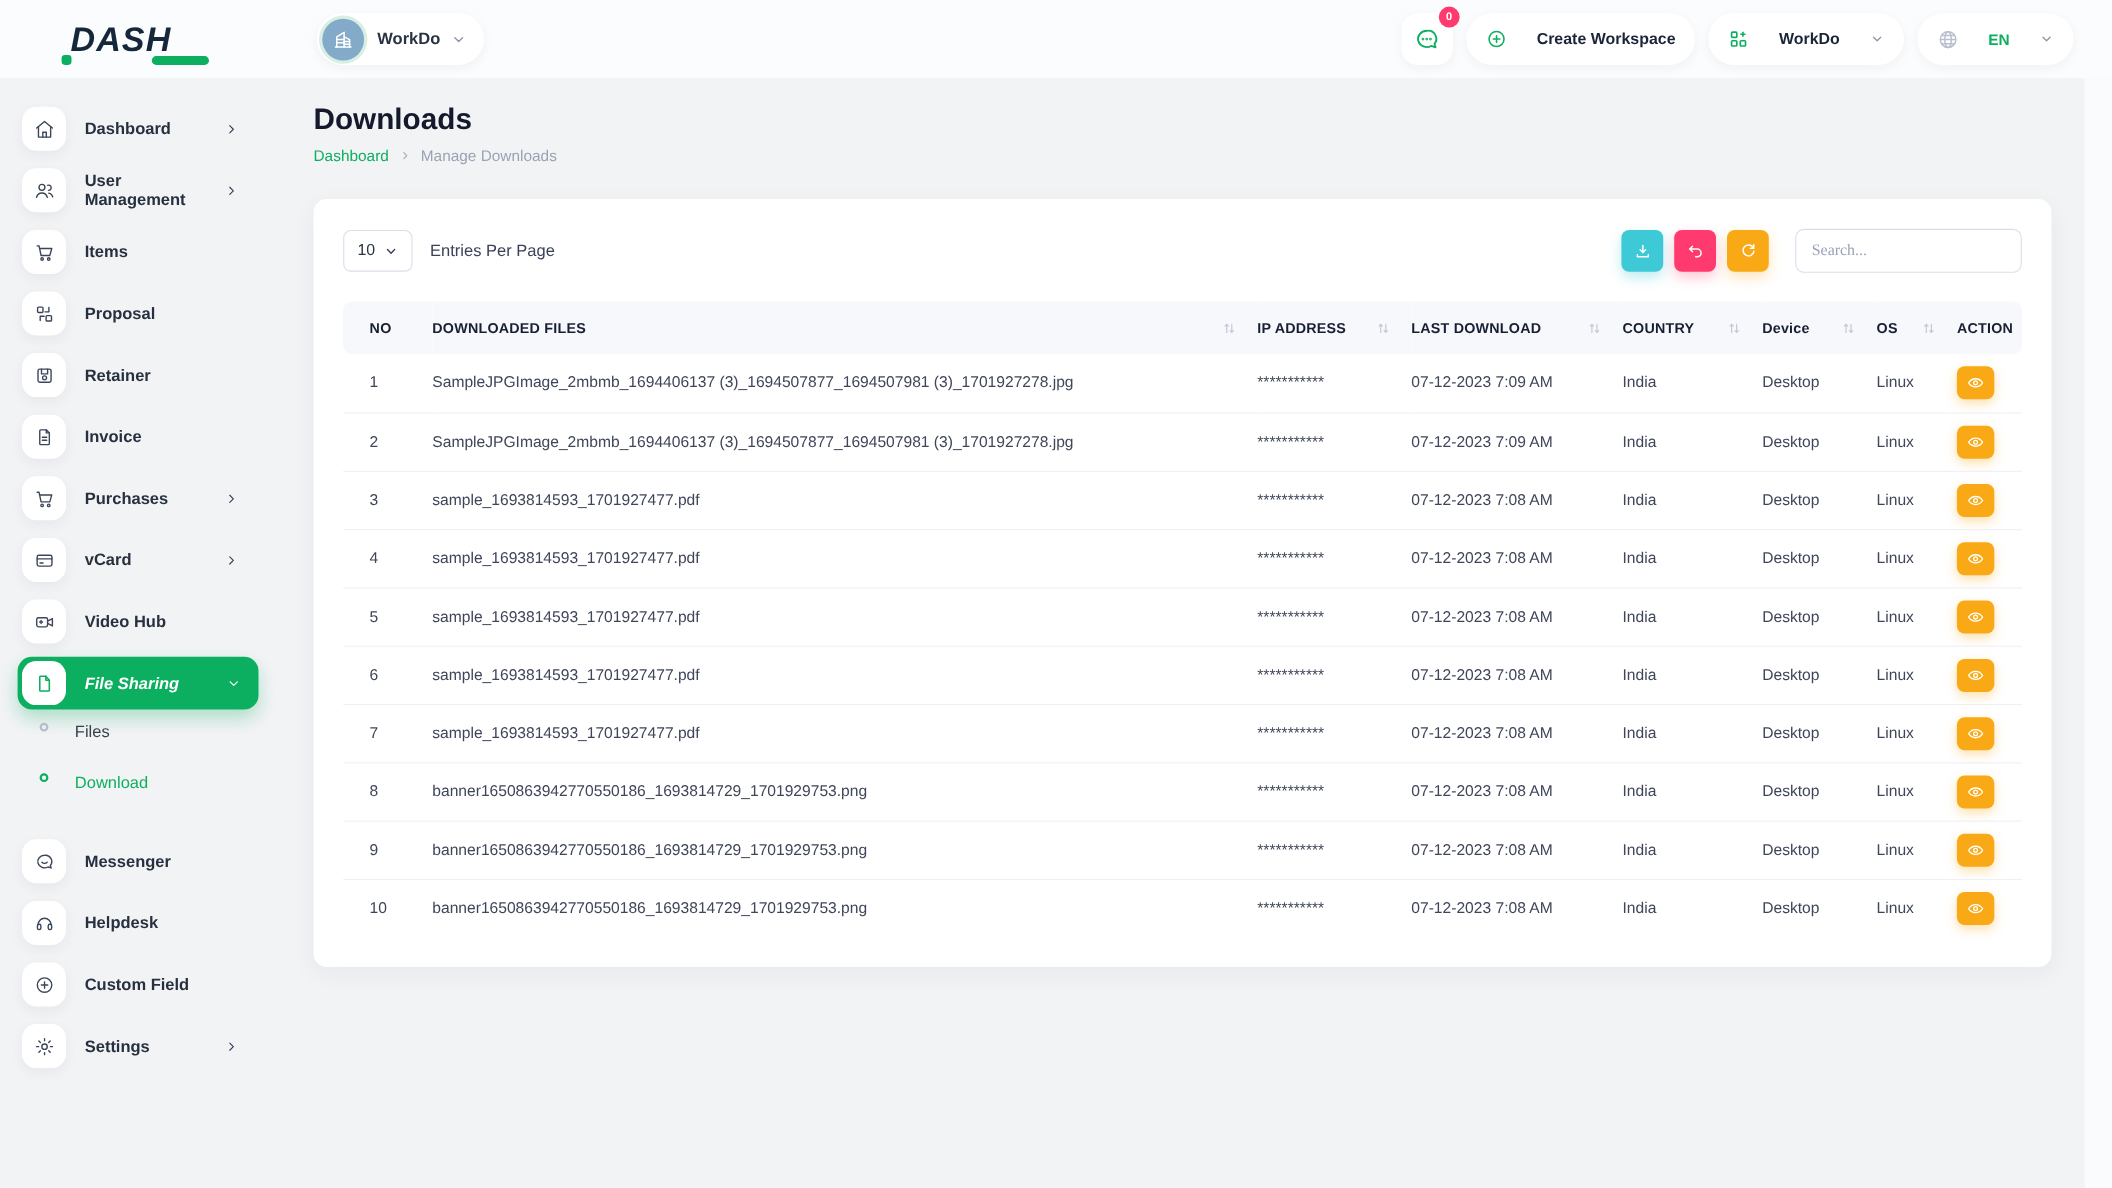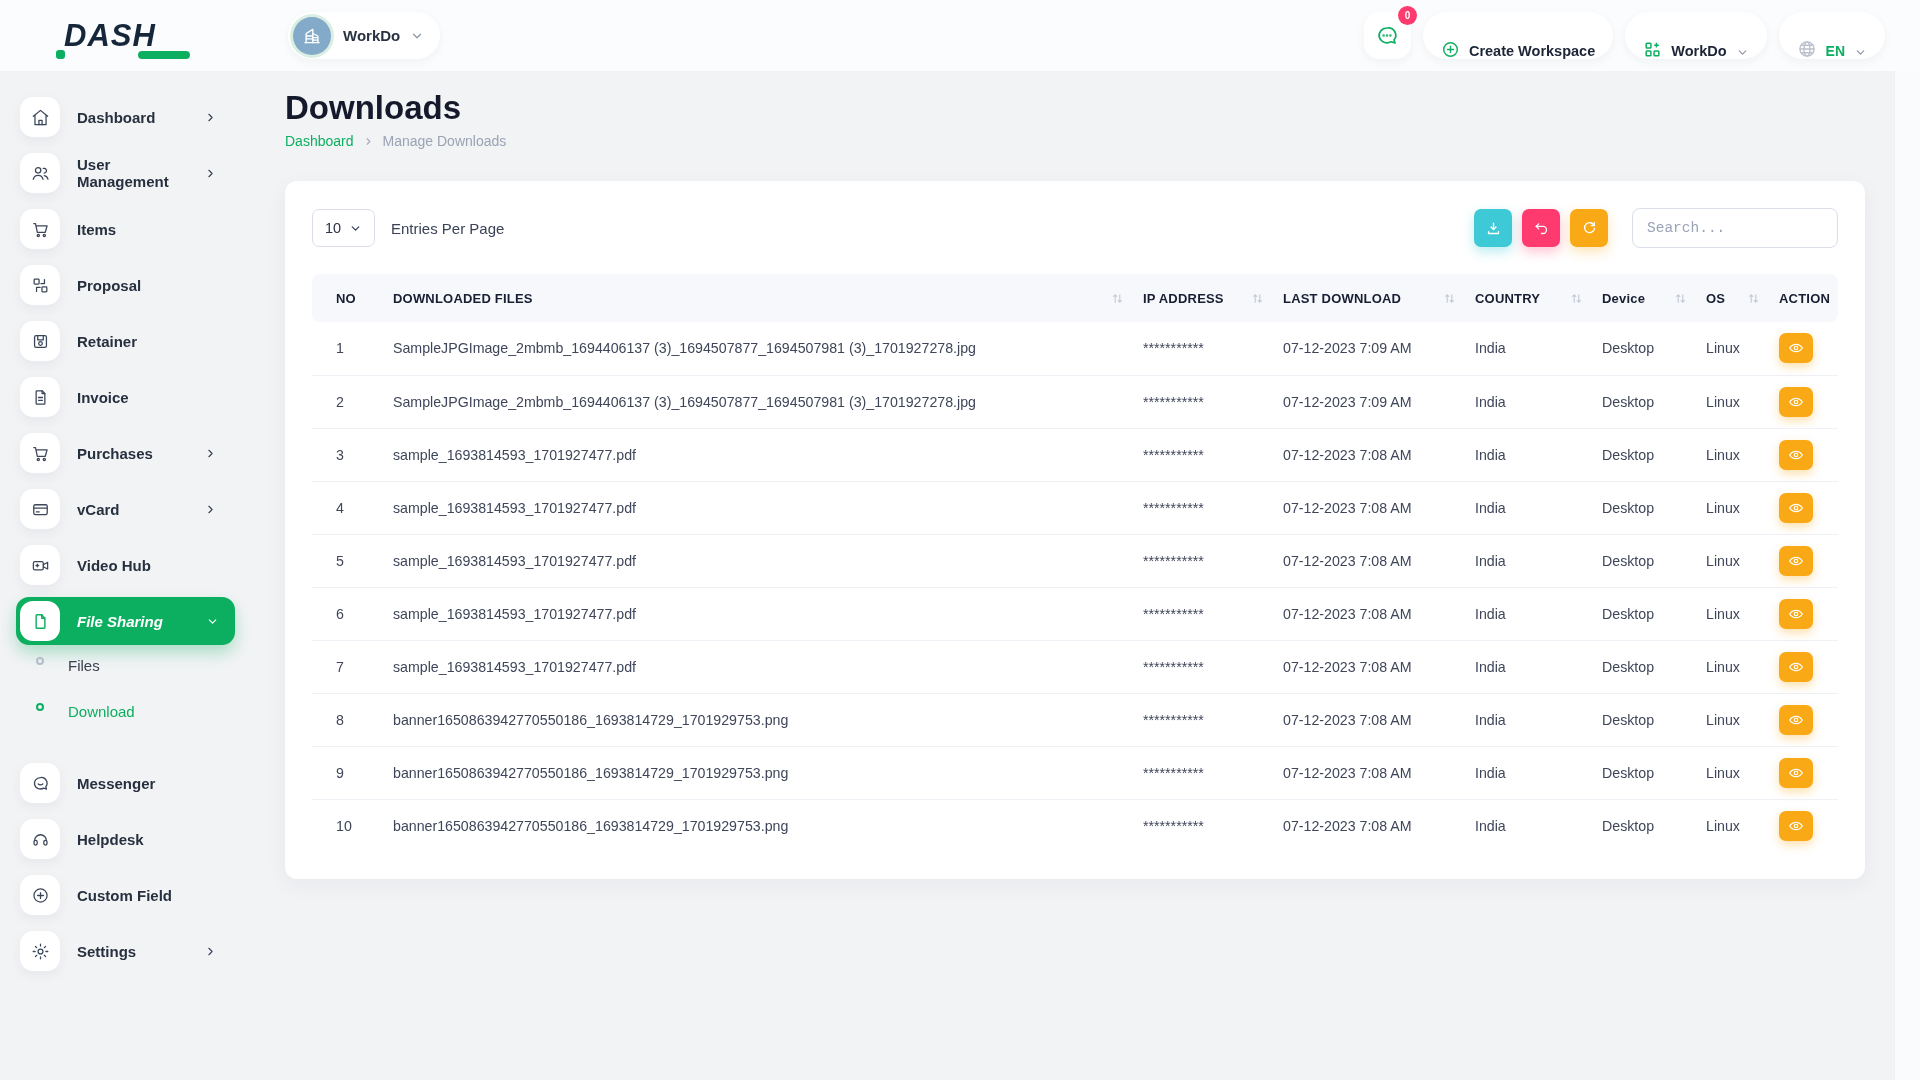--- a/index.html
+++ b/index.html
@@ -14,21 +14,21 @@
   .logo-dot { position:absolute; left:56px; top:32px; width:9px; height:9px; border-radius:3px; background:#0CAF60; }
   .logo-bar { position:absolute; left:138px; top:33px; width:52px; height:8px; border-radius:4px; background:#0CAF60; }
 
   .ws-pill { margin-left:43px; height:47px; background:#ffffff; border-radius:24px; display:flex; align-items:center; padding:0 16px 0 5px; box-shadow:0 3px 10px rgba(35,48,68,.05); cursor:pointer; }
   .ws-avatar { width:38px; height:38px; border-radius:50%; background:#83aac8; display:flex; align-items:center; justify-content:center; margin-right:12px; box-shadow:0 0 0 3px #d9efe4; }
   .ws-name { font-size:15px; font-weight:700; color:#2a3342; margin-right:10px; }
 
   .top-right { margin-left:auto; display:flex; align-items:center; gap:12px; padding-right:35px; }
   .icon-btn { position:relative; width:47px; height:47px; background:#fff; border-radius:15px; display:flex; align-items:center; justify-content:center; box-shadow:0 3px 10px rgba(35,48,68,.05); cursor:pointer; }
   .badge { position:absolute; top:-6px; right:-6px; min-width:19px; height:19px; border-radius:50%; background:#ff3a6e; color:#fff; font-size:10px; font-weight:700; display:flex; align-items:center; justify-content:center; }
-  .pill-btn { height:47px; background:#fff; border-radius:24px; border:none; display:flex; align-items:flex-end; gap:9px; padding:0 18px; font-size:14.5px; font-weight:600; color:#1c2437; box-shadow:0 3px 10px rgba(35,48,68,.05); cursor:pointer; font-family:inherit; }
+  .pill-btn { height:47px; background:#fff; border-radius:24px; border:none; display:flex; align-items:center; gap:27px; padding:0 18px; font-size:14.5px; font-weight:600; color:#1c2437; box-shadow:0 3px 10px rgba(35,48,68,.05); cursor:pointer; font-family:inherit; }
   .lang { color:#0CAF60; font-weight:700; font-size:14px; }
 
   
   .sidebar { position:absolute; left:0; top:71px; width:245px; bottom:0; padding:26px 0 0 20px; }
   .nav-item { display:flex; align-items:center; height:40px; margin-bottom:16px; cursor:pointer; }
   .nav-ic { width:40px; height:40px; border-radius:13px; background:#ffffff; box-shadow:0 4px 12px rgba(35,48,68,.06); display:flex; align-items:center; justify-content:center; color:#3b4659; flex:0 0 40px; }
   .nav-label { font-size:15px; font-weight:600; color:#27303f; margin-left:17px; flex:1; }
   .nav-chev { color:#39425a; margin-right:28px; display:flex; }
   .nav-item.active { background:#0CAF60; height:48px; border-radius:13px; margin:-4px 10px 12px -4px; padding:0 6px 0 4px; box-shadow:0 8px 16px rgba(12,175,96,.30); }
   .nav-item.active .nav-ic { box-shadow:none; color:#0CAF60; }
@@ -36,37 +36,37 @@
   .nav-item.active .nav-chev { color:#fff; margin-right:10px; }
   .subnav { margin:2px 0 14px 0; }
   .sub-item { display:flex; align-items:flex-start; height:46px; cursor:pointer; }
   .bullet { width:8px; height:8px; border-radius:50%; border:2px solid #b6bdcb; margin:0 24px 0 16px; }
   .sub-item .sub-label { font-size:15px; font-weight:500; color:#39414f; }
   .sub-item.active .bullet { border-color:#0CAF60; }
   .sub-item.active .sub-label { color:#0CAF60; }
 
   
   .main { position:absolute; left:245px; top:71px; right:0; bottom:0; padding:22px 0 0 40px; }
-  .page-title { font-size:33px; line-height:30px; font-weight:700; color:#15192c; }
+  .page-title { font-size:27px; line-height:30px; font-weight:700; color:#15192c; }
   .breadcrumb { margin-top:10px; font-size:14px; display:flex; align-items:center; gap:9px; }
   .breadcrumb .bc-link { color:#0CAF60; text-decoration:none; cursor:pointer; }
   .breadcrumb .bc-sep { color:#a3abbd; display:flex; }
   .breadcrumb .bc-current { color:#9aa3b4; }
 
   .card { margin-top:32px; width:1580px; background:#fff; border-radius:12px; box-shadow:0 6px 22px rgba(35,48,68,.05); padding:27px; }
 
   .toolbar { display:flex; align-items:center; }
   .select-box { width:63px; height:38px; border:1px solid #d9dee9; border-radius:7px; background:#fff; display:flex; align-items:center; justify-content:center; gap:8px; font-size:14.5px; color:#2b3347; cursor:pointer; }
   .entries-label { margin-left:16px; font-size:15px; color:#3a4257; font-weight:500; }
   .toolbar-right { margin-left:auto; display:flex; align-items:center; gap:10px; }
   .sq-btn { width:38px; height:38px; border:none; border-radius:7px; display:flex; align-items:center; justify-content:center; color:#fff; cursor:pointer; }
   .sq-btn.cyan { background:#3EC9D6; box-shadow:0 5px 12px rgba(62,201,214,.35); }
   .sq-btn.pink { background:#FF3A6E; box-shadow:0 5px 12px rgba(255,58,110,.30); }
   .sq-btn.orange { background:#F9A916; box-shadow:0 5px 12px rgba(249,169,22,.30); }
-  .search-input { width:206px; height:40px; border:1px solid #d9dee9; border-radius:8px; padding:0 14px; font-size:14.5px; color:#3b82f6; font-family:Liberation Mono, monospace; outline:none; background:#fff; margin-left:14px; }
+  .search-input { width:206px; height:40px; border:1px solid #d9dee9; border-radius:8px; padding:0 14px; font-size:14.5px; color:#3b82f6; font-family:Liberation Serif, serif; outline:none; background:#fff; margin-left:14px; }
   .search-input::placeholder { color:#9aa3b7; }
 
   table { margin-top:26px; width:1526px; border-collapse:collapse; table-layout:fixed; }
   col.c-no{width:81px} col.c-file{width:750px} col.c-ip{width:140px} col.c-last{width:192px}
   col.c-country{width:127px} col.c-device{width:104px} col.c-os{width:73px} col.c-action{width:59px}
   thead th { background:#f7f8fb; height:48px; text-align:left; font-size:13px; font-weight:700; color:#181f33; letter-spacing:.2px; vertical-align:middle; }
   thead th:first-child { padding-left:24px; border-radius:8px 0 0 8px; }
   thead th:last-child { border-radius:0 8px 8px 0; }
   .th-inner { display:flex; align-items:center; justify-content:space-between; padding-right:20px; }
   .sort-ic { color:#c2c8d5; display:flex; flex:0 0 auto; }

